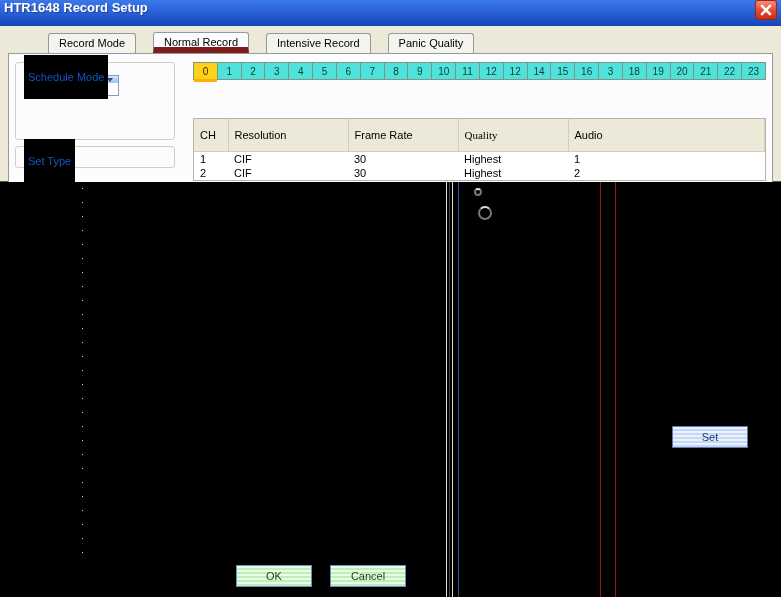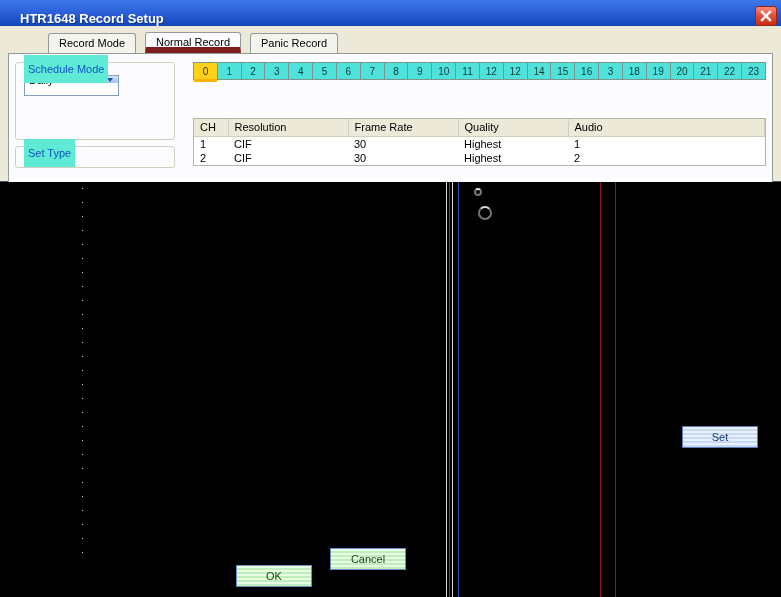--- a/index.html
+++ b/index.html
@@ -11,23 +11,23 @@
     font-size:11px;
     background:#000;
     overflow:hidden;
     position:relative;
   }
   
   .titlebar {
     height:26px;
     background: linear-gradient(to bottom,#3b78e7 0%,#2a5fd8 50%,#1145b8 100%);
     display:flex;
-    align-items:flex-end;
+    align-items:flex-start;
     justify-content:space-between;
-    padding:0 4px 0 20px;
+    padding:0 4px 0 4px;
     color:#fff;
   }
   .titlebar .title {
     font-weight:bold;
     font-size:13px;
     text-shadow:1px 1px 1px rgba(0,0,0,.3);
   }
   .xbtn {
     width:22px; height:20px;
     background: linear-gradient(to bottom,#ff8b7a,#e34d35 50%,#c82d15);
@@ -43,21 +43,21 @@
     background:#ece9d8;
     height:156px;
     padding:6px 8px 0 8px;
     position:relative;
     border-bottom:1px solid #555;
   }
 
   
   .tabstrip {
     display:flex;
-    gap:8px;
+    gap:16px;
     height:21px;
     position:relative;
     padding-left:40px;
   }
   .tab {
     border:1px solid #919b9c;
     border-bottom:none;
     border-radius:3px 3px 0 0;
     background:#f4f3ee;
     padding:3px 10px 2px 10px;
@@ -93,22 +93,22 @@
   .groupbox {
     border:1px solid #d0d0bf;
     border-radius:3px;
     position:relative;
     padding:12px 8px 8px 8px;
   }
   .groupbox .legend {
     position:absolute;
     top:-8px;
     left:8px;
-    padding:8px 4px;
-    background:#5eead4;
+    padding:16px 4px;
+    background:#000000;
     color:#1156c2;
     font-size:11px;
   }
   .combo {
     display:flex;
     width:95px;
     height:21px;
     border:1px solid #7f9db9;
     background:#fff;
     align-items:center;
@@ -169,30 +169,30 @@
     background:#fff;
   }
   table { border-collapse:collapse; width:100%; font-size:11px; }
   thead th {
     background:#ece9d8;
     border-right:1px solid #cfcfc0;
     border-bottom:1px solid #cfcfc0;
     text-align:left;
     font-weight:normal;
     padding:2px 6px;
-    height:17px;
+    height:32px;
   }
   tbody td {
     padding:1px 6px;
     height:14px;
   }
   .col-ch{width:34px;}
   .col-res{width:120px;}
   .col-fr{width:110px;}
-  .col-q{width:110px;}
+  .col-q{width:110px;font-family:Liberation Serif, serif;}
   .col-a{width:auto;}
 
   
   .dark {
     position:absolute;
     top:182px;
     left:0; right:0; bottom:0;
     background:#000;
     overflow:hidden;
   }
@@ -205,22 +205,22 @@
     color:#1d3e14;
     display:flex; align-items:center; justify-content:center;
     font-size:11px;
   }
   .btn.set {
     background: repeating-linear-gradient(to bottom,#eaf2ff 0 2px,#c8d8f3 2px 4px);
     color:#163b72;
     border-color:#5a7bb0;
   }
   .btn.ok    { left:236px; bottom:10px; }
-  .btn.cancel{ left:330px; bottom:27px; }
-  .btn.set   { right:23px; top:244px; }
+  .btn.cancel{ left:330px; bottom:10px; }
+  .btn.set   { right:33px; top:244px; }
 
   
   .vline {
     position:absolute; top:0; bottom:0; width:1px;
   }
   .vline.red   { background:#8b1a1a; }
   .vline.blue  { background:#2a4fa0; }
   .vline.white { background:#dcdcdc; }
   .vline.grey  { background:#4a4a4a; }
   
@@ -246,21 +246,22 @@
     <svg viewBox="0 0 10 10">
         <path d="M1 1 L9 9 M9 1 L1 9" stroke="#fff" stroke-width="2" fill="none"></path>
       </svg>
   </div>
 </div>
 
 <div class="dialog-body">
   <div class="tabstrip">
     <div class="tab">Record Mode</div>
     <div class="tab active">Normal Record</div>
-    <div class="tab">Panic Record</div>
+    <div class="tab">Intensive Record</div>
+    <div class="tab">Panic Quality</div>
   </div>
   <div class="tab-panel">
 
     <div class="leftcol">
       <div class="groupbox" style="height:78px;">
         <div class="legend">Schedule Mode</div>
         <div class="combo">
           <span>Daily</span>
           <span class="arrow">
             <svg viewBox="0 0 8 8">

